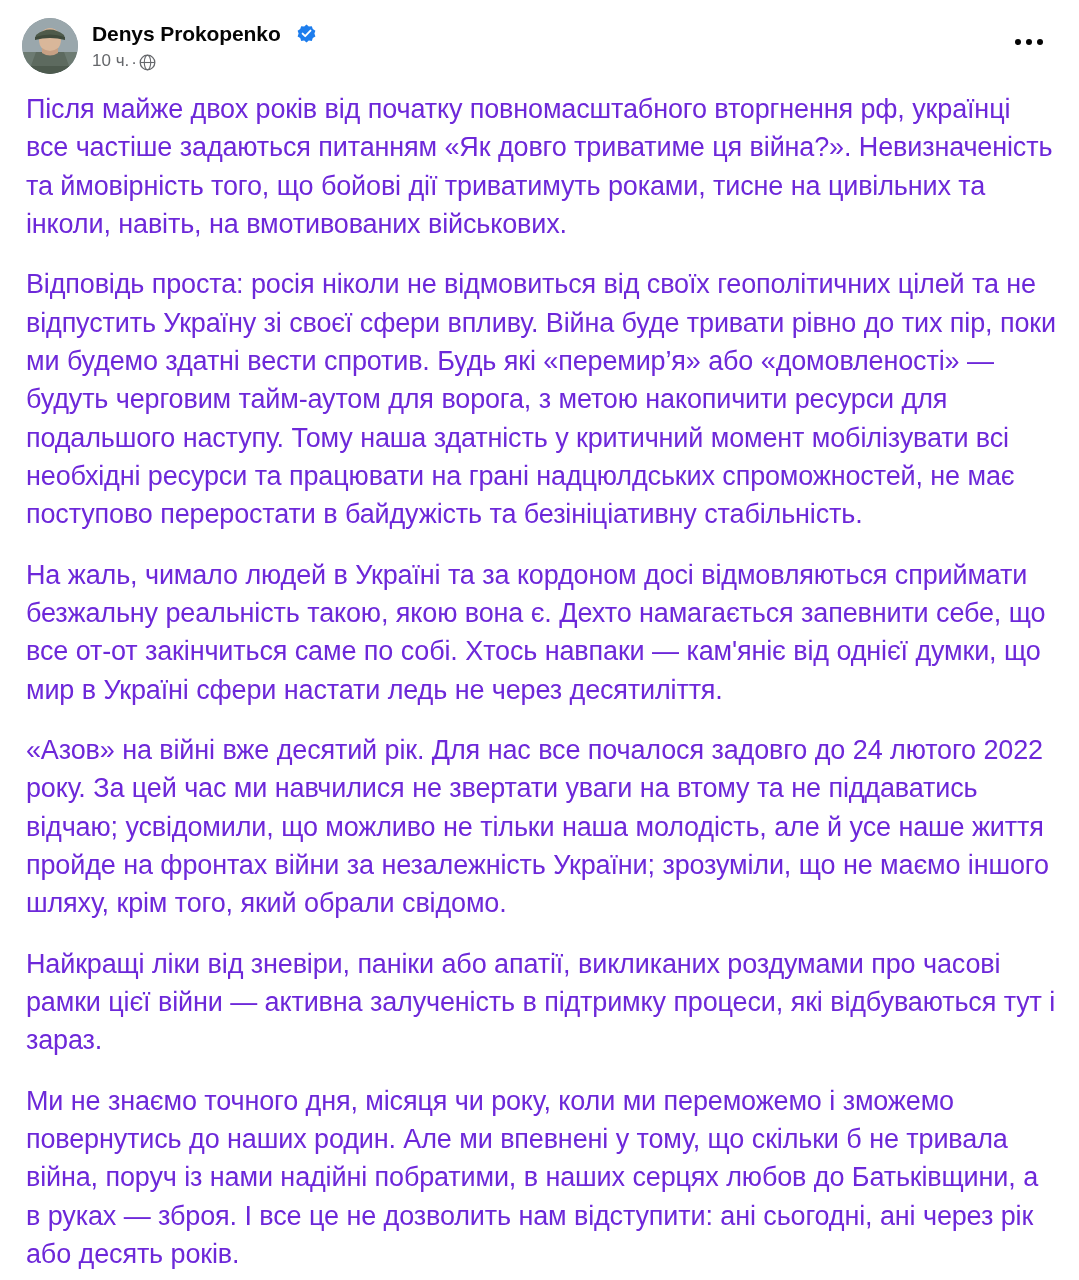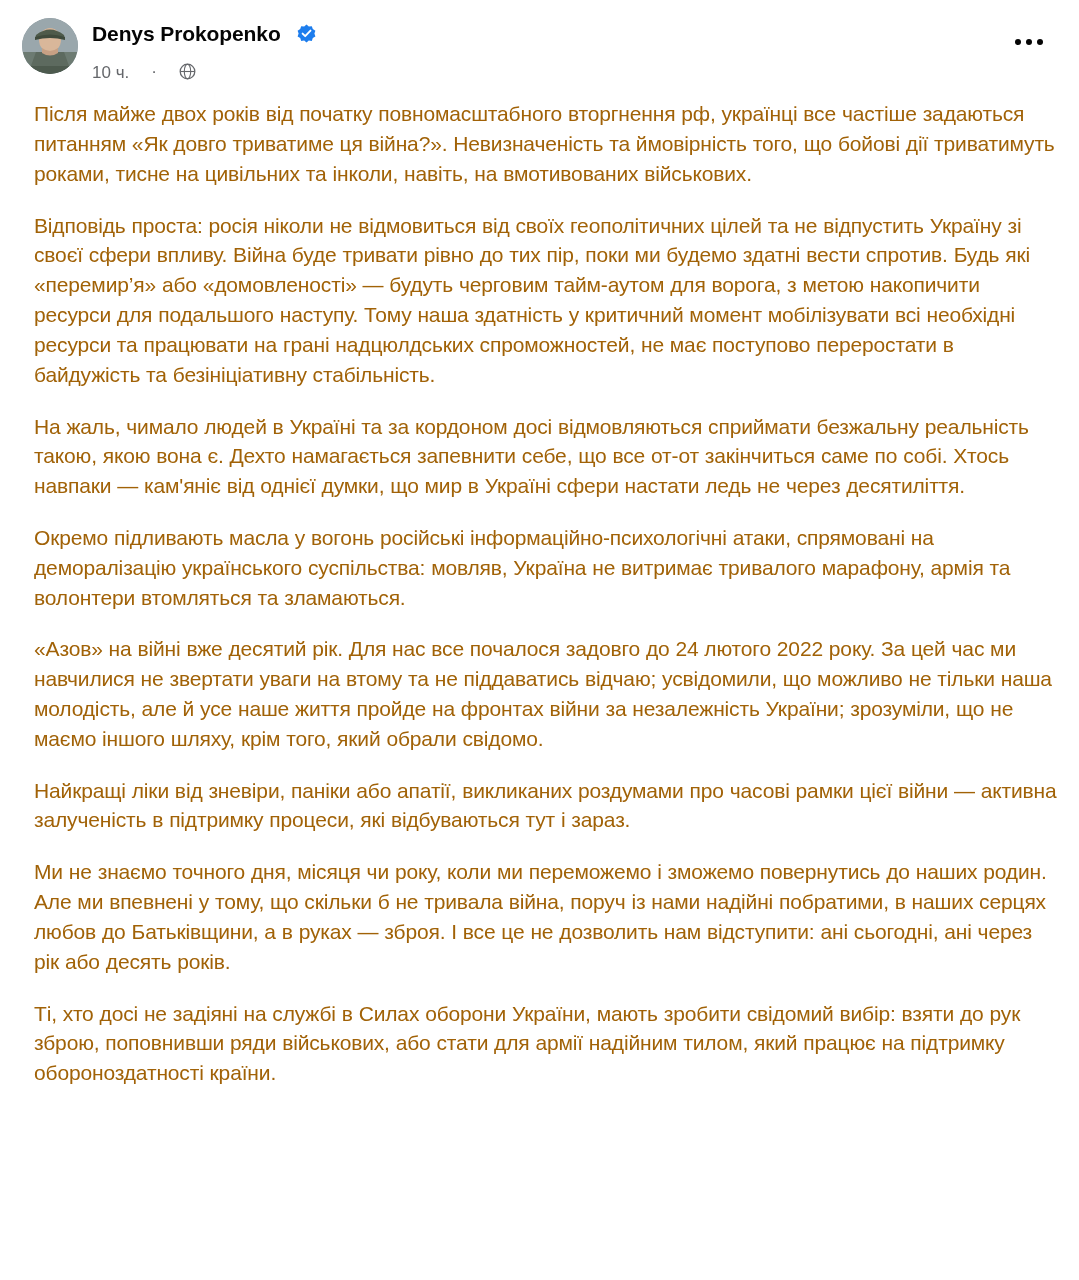--- a/index.html
+++ b/index.html
@@ -57,23 +57,23 @@
     letter-spacing: -0.1px;
   }
   .verified {
     width: 19px;
     height: 19px;
     flex: 0 0 19px;
     display: inline-block;
   }
   .meta-row {
     display: flex;
-    align-items: flex-start;
-    gap: 22px;
-    margin-top: 17px;
+    align-items: flex-end;
+    gap: 2px;
+    margin-top: 5px;
     color: #65676b;
     font-size: 17px;
   }
   .meta-sep {
     color: #65676b;
     font-size: 17px;
     line-height: 1;
   }
   .globe-icon {
     width: 17px;
@@ -96,24 +96,24 @@
     width: 6px;
     height: 6px;
     border-radius: 50%;
     background: #050505;
     display: block;
   }
   .post-body {
     padding: 10px 0 0 0;
   }
   .post-body p {
-    margin: 0 0 22px 12px;
-    font-size: 21px;
+    margin: 0 0 22px 4px;
+    font-size: 27px;
     line-height: 1.42;
-    color: #a16207;
+    color: #6d28d9;
     letter-spacing: -0.15px;
     word-spacing: 0.2px;
   }
   .post-body p:last-child {
     margin-bottom: 6px;
   }
 </style>
 </head>
 <body>
 
@@ -168,21 +168,20 @@
       <span></span>
       <span></span>
       <span></span>
     </div>
   </div>
 
   <div class="post-body">
     <p>Після майже двох років від початку повномасштабного вторгнення рф, українці все частіше задаються питанням «Як довго триватиме ця війна?». Невизначеність та ймовірність того, що бойові дії триватимуть роками, тисне на цивільних та інколи, навіть, на вмотивованих військових.</p>
     <p>Відповідь проста: росія ніколи не відмовиться від своїх геополітичних цілей та не відпустить Україну зі своєї сфери впливу. Війна буде тривати рівно до тих пір, поки ми будемо здатні вести спротив. Будь які «перемир’я» або «домовленості» — будуть черговим тайм-аутом для ворога, з метою накопичити ресурси для подальшого наступу. Тому наша здатність у критичний момент мобілізувати всі необхідні ресурси та працювати на грані надцюлдських спроможностей, не має поступово переростати в байдужість та  безініціативну стабільність.</p>
     <p>На жаль, чимало людей в Україні та за кордоном досі відмовляються сприймати безжальну реальність такою, якою вона є. Дехто намагається запевнити себе, що все от-от закінчиться саме по собі. Хтось навпаки — кам'яніє від однієї думки, що мир в Україні сфери настати ледь не через десятиліття.</p>
-    <p>Окремо підливають масла у вогонь російські інформаційно-психологічні атаки, спрямовані на деморалізацію українського суспільства: мовляв, Україна не витримає тривалого марафону, армія та волонтери втомляться та зламаються.</p>
     <p>«Азов» на війні вже десятий рік. Для нас все почалося задовго до 24 лютого 2022 року. За цей час ми навчилися не звертати уваги на втому та не піддаватись відчаю; усвідомили, що можливо не тільки наша молодість, але й усе наше життя пройде на фронтах війни за незалежність України; зрозуміли, що не маємо іншого шляху, крім того, який обрали свідомо.</p>
     <p>Найкращі ліки від зневіри, паніки або апатії, викликаних роздумами про часові рамки цієї війни — активна залученість в підтримку процеси, які відбуваються тут і зараз.</p>
     <p>Ми не знаємо точного дня, місяця чи року, коли ми переможемо і зможемо повернутись до наших родин. Але ми впевнені у тому, що скільки б не тривала війна, поруч із нами надійні побратими, в наших серцях любов до Батьківщини, а в руках — зброя. І все це не дозволить нам відступити: ані сьогодні, ані через рік або десять років.</p>
     <p>Ті, хто досі не задіяні на службі в Силах оборони України, мають зробити свідомий вибір: взяти до рук зброю, поповнивши ряди військових, або стати для армії надійним тилом, який працює на підтримку обороноздатності країни.</p>
 
   </div>
 
 </div>
 
 </body></html>

